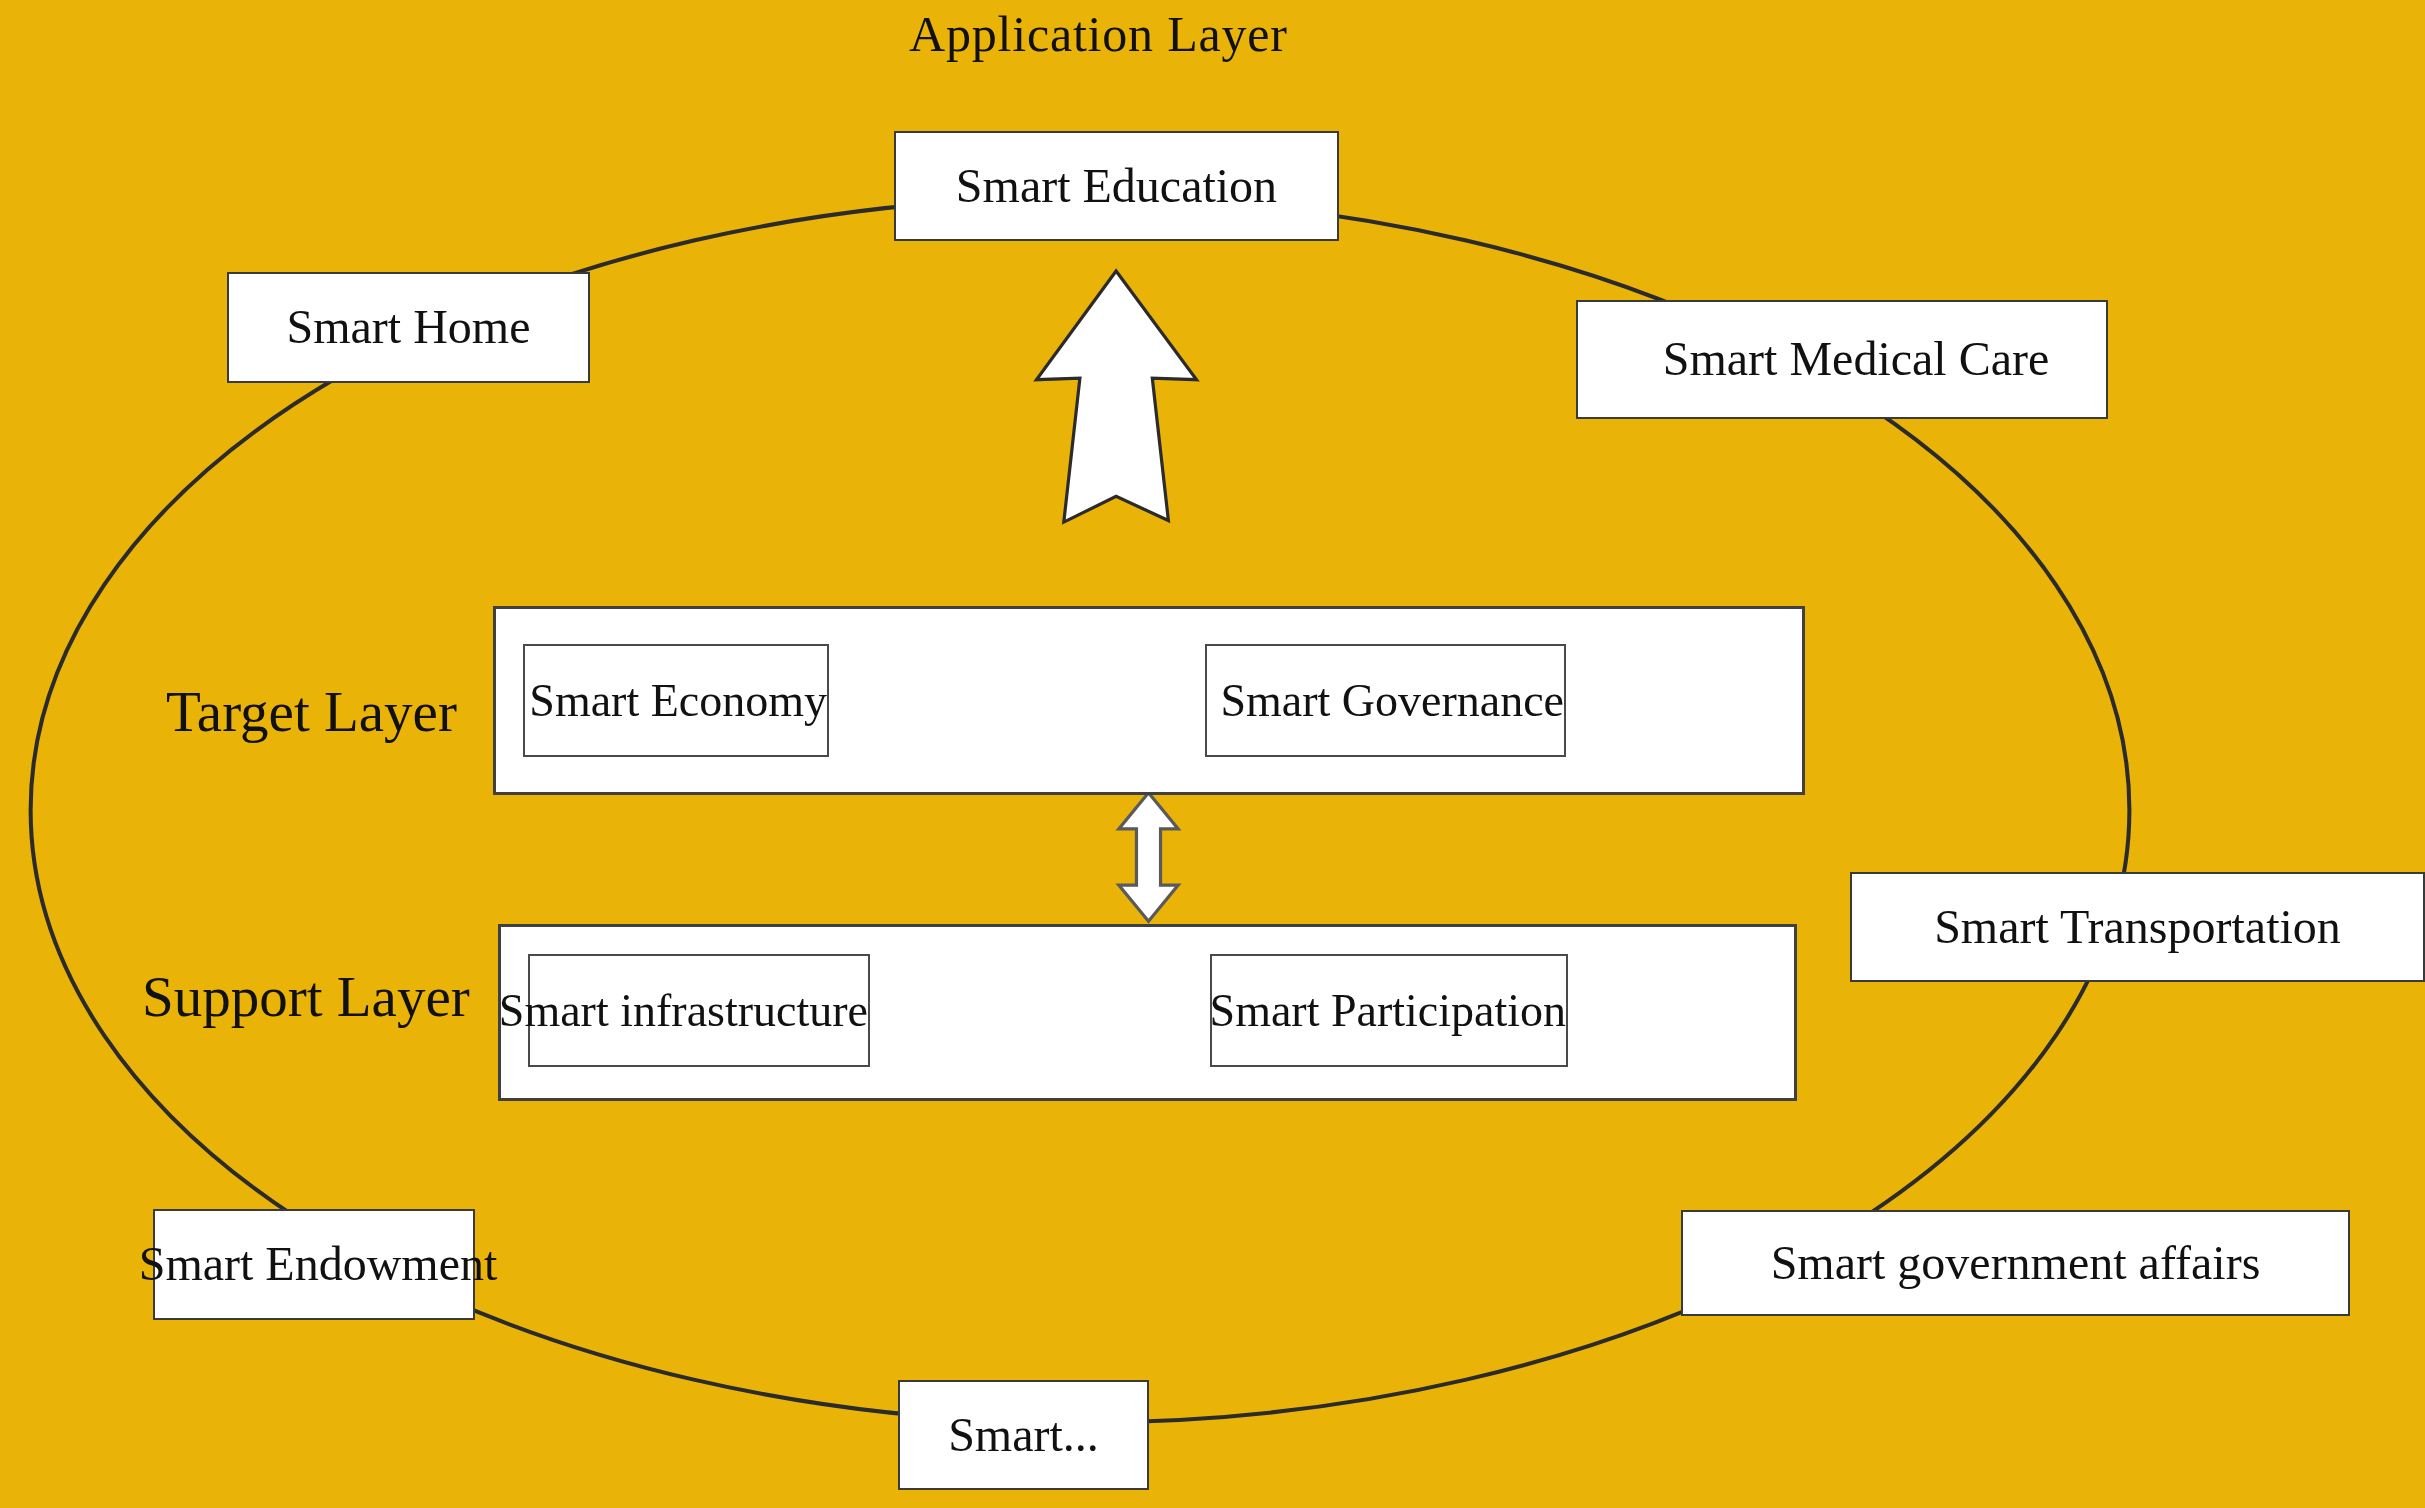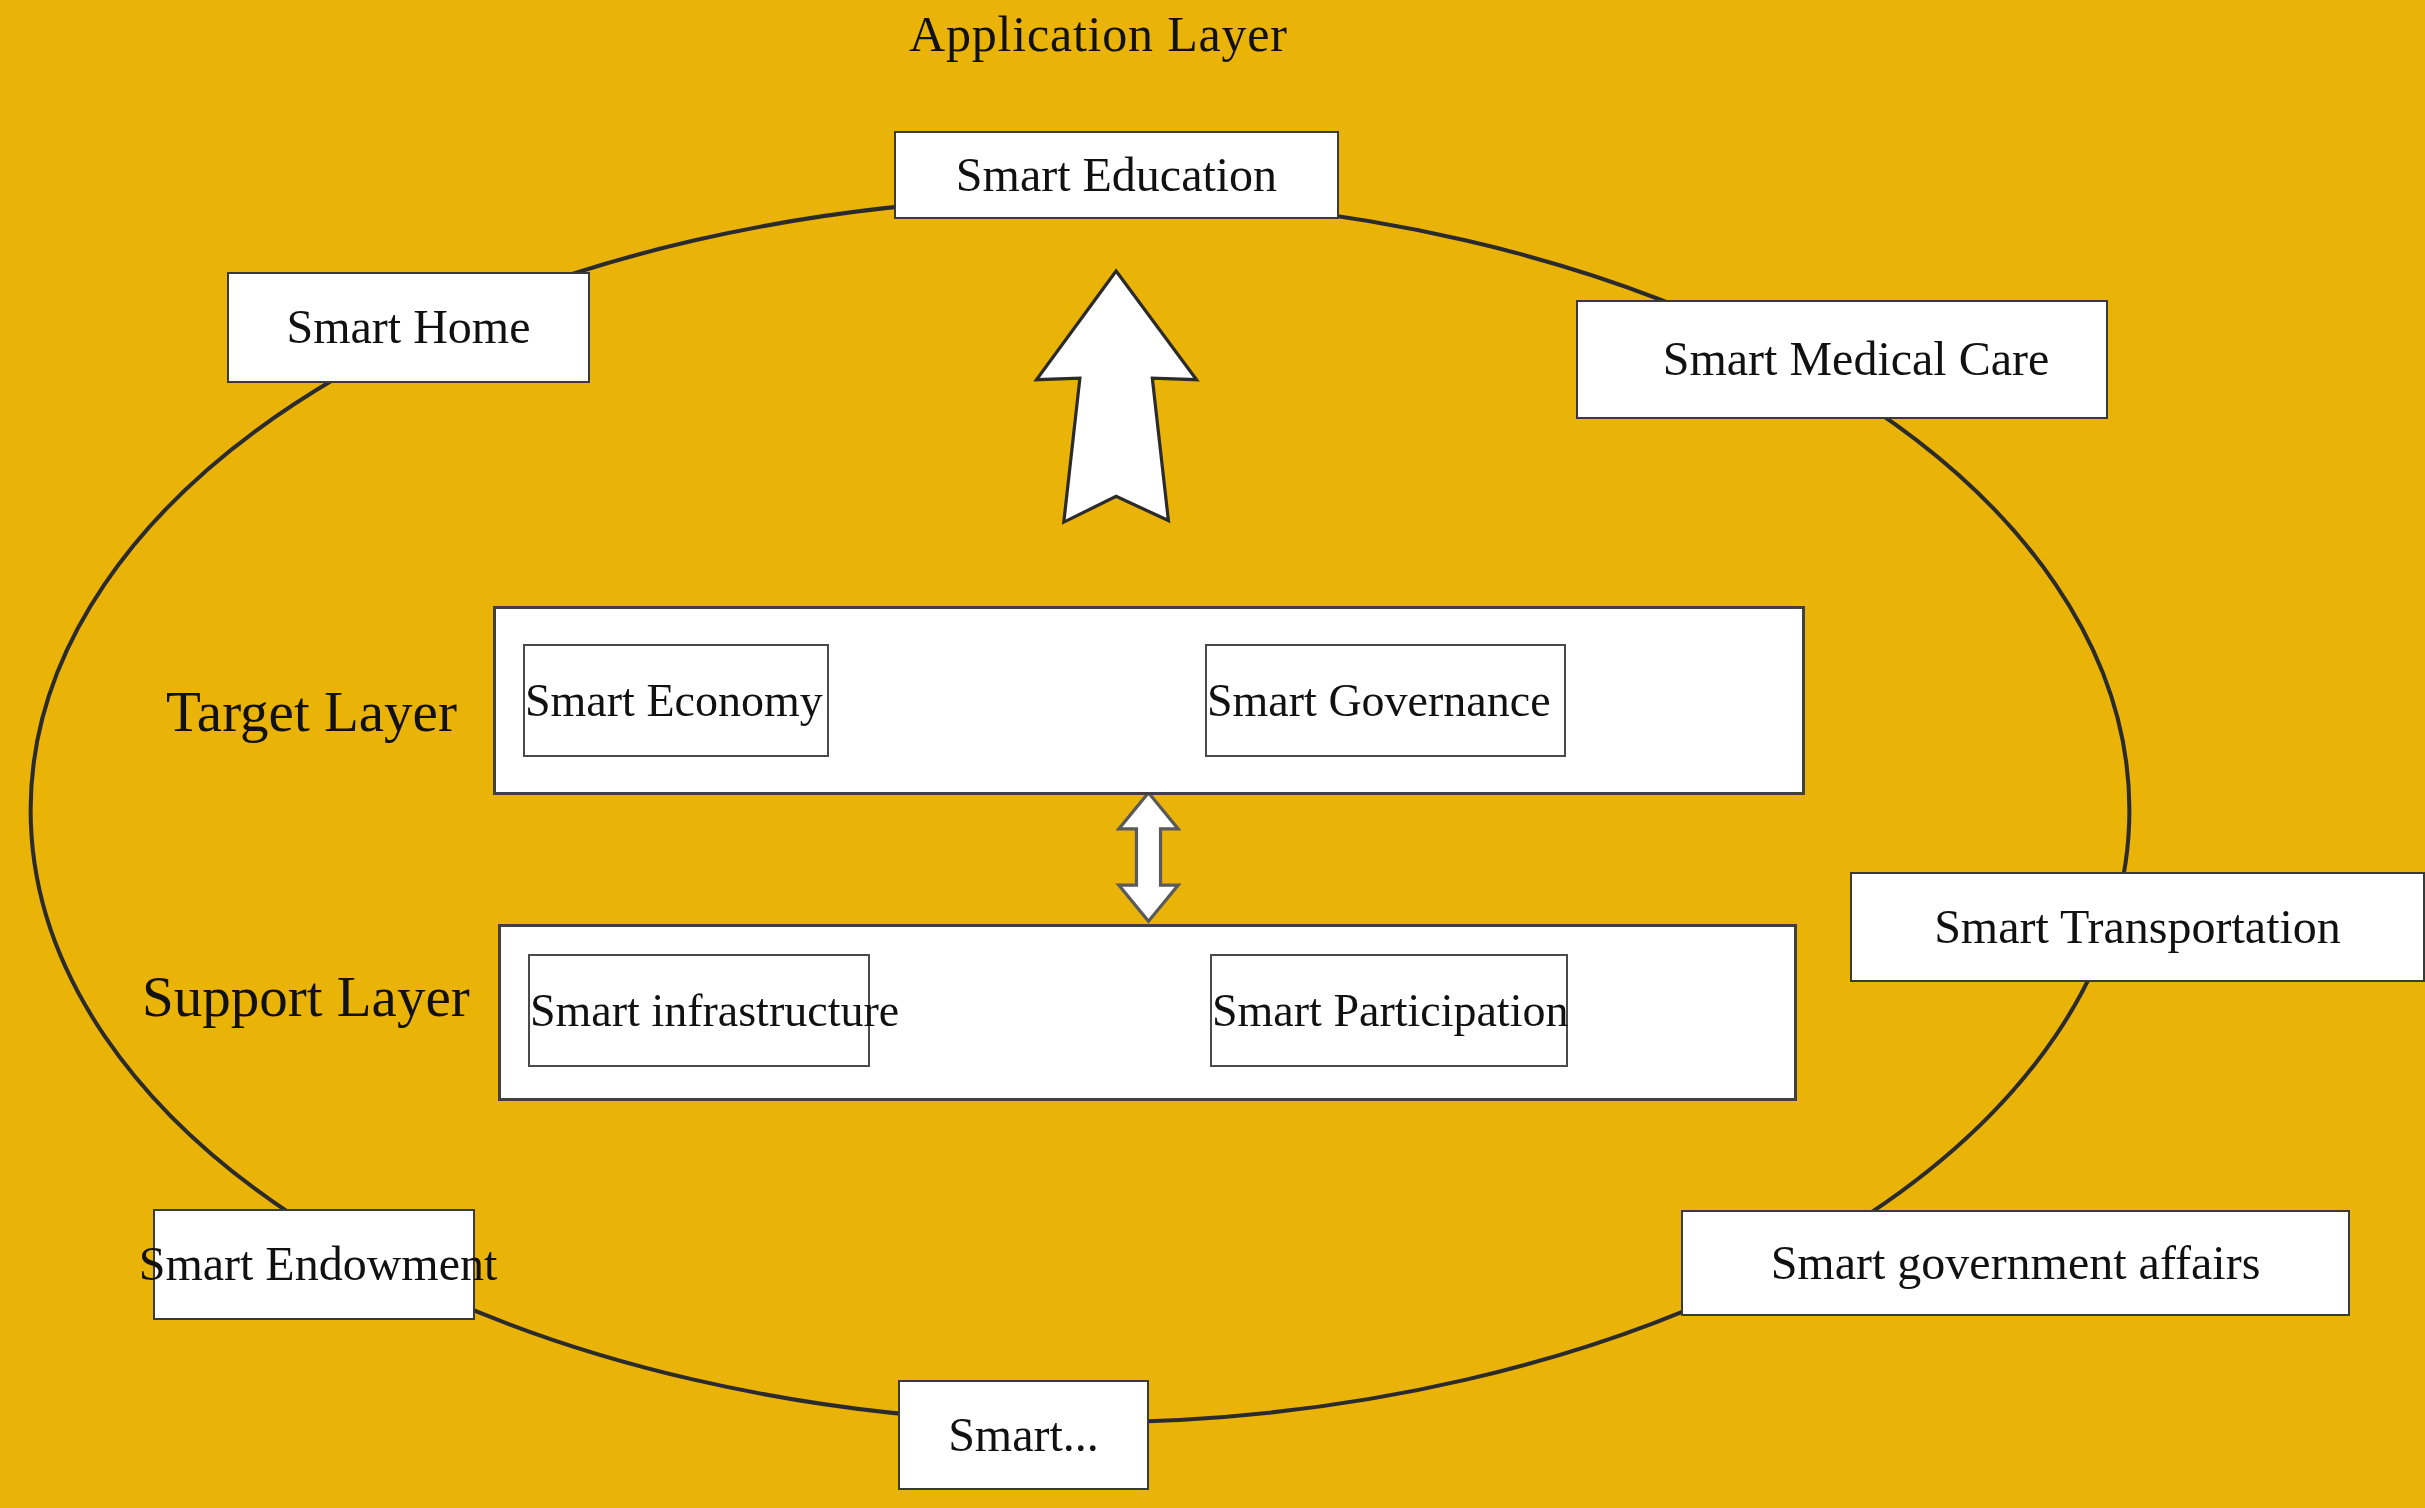--- a/index.html
+++ b/index.html
@@ -51,21 +51,21 @@
     box-sizing: border-box;
     z-index: 3;
   }
   .inner-box {
     position: absolute;
     background: #ffffff;
     border: 2.4px solid #4a4a4a;
     box-sizing: border-box;
     display: flex;
     align-items: center;
-    justify-content: flex-start;
+    justify-content: flex-end;
   }
   .inner-label {
     font-family: "Liberation Serif", "DejaVu Serif", serif;
     font-size: 46px;
     white-space: nowrap;
     color: #111111;
   }
   .side-label {
     position: absolute;
     font-family: "Liberation Serif", "DejaVu Serif", serif;
@@ -92,21 +92,21 @@
 <body>
 
 <div id="stage">
 
   <svg id="ellipse-svg" viewBox="0 0 3010 1872">
     <ellipse cx="1340" cy="1005" rx="1302" ry="760" fill="none" stroke="#2b2b2b" stroke-width="5"></ellipse>
   </svg>
 
   <div class="title-label" style="left:909px; top:4.8px;">Application Layer</div>
 
-  <div class="node-box" style="left:894px; top:131px; width:445px; height:88px;">
+  <div class="node-box" style="left:894px; top:131px; width:445px; height:110px;">
     <span class="node-label">Smart Education</span>
   </div>
 
   <div class="node-box" style="left:227px; top:272px; width:363px; height:111px;">
     <span class="node-label">Smart Home</span>
   </div>
 
   <div class="node-box" style="left:1576px; top:300px; width:532px; height:119px;padding-left:28px;">
     <span class="node-label">Smart Medical Care</span>
   </div>

